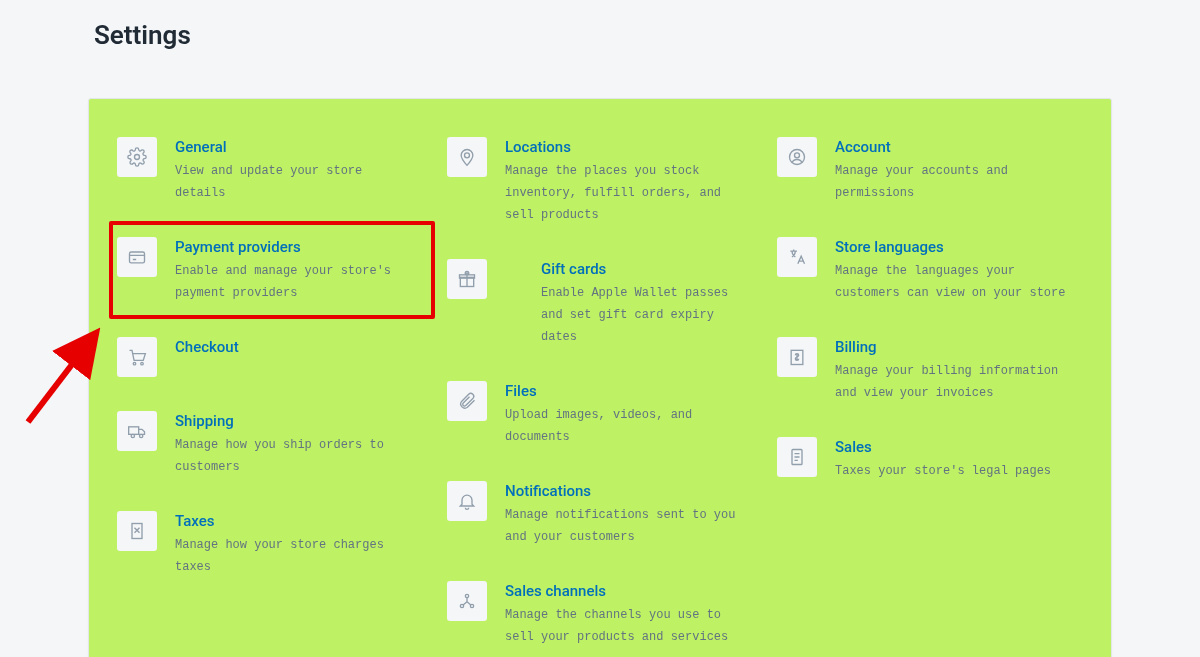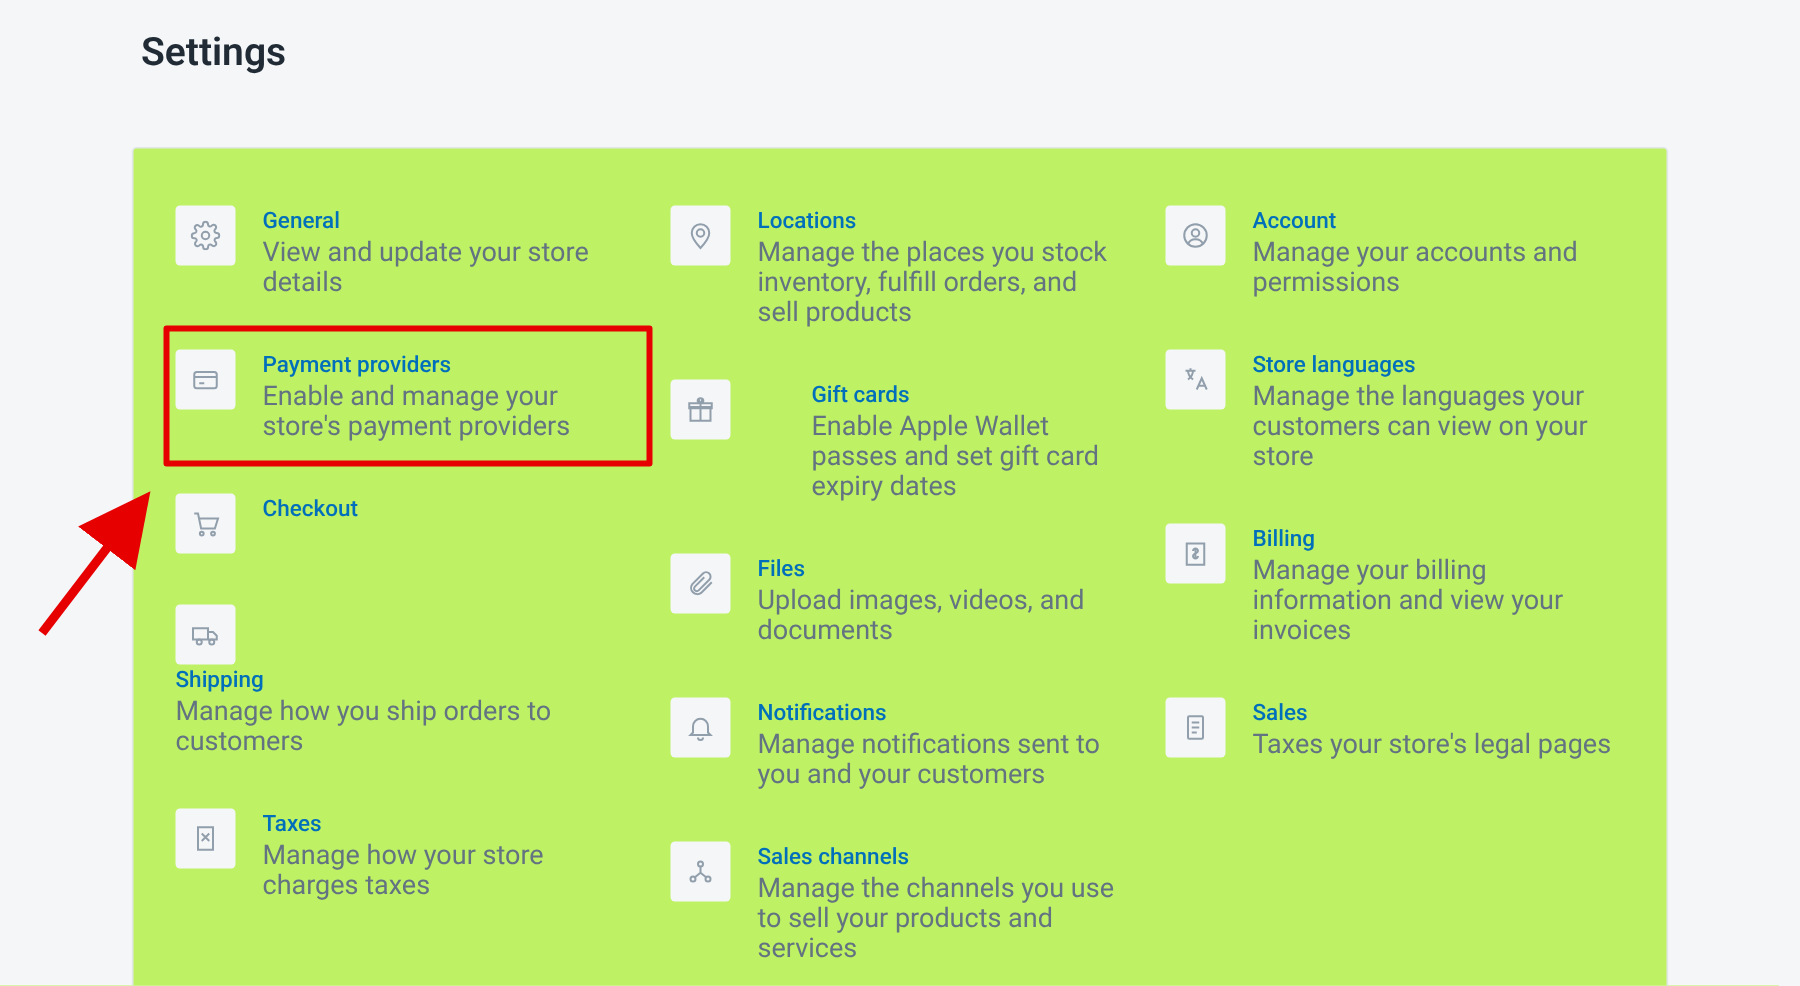--- a/index.html
+++ b/index.html
@@ -57,22 +57,23 @@
   .title-link {
     color: #006fbb;
     font-size: 15px;
     font-weight: 500;
     line-height: 20px;
     display: block;
     margin-bottom: 2px;
   }
   .desc {
     color: #637381;
-    font-size: 18px;
+    font-size: 12px;
     line-height: 20px;
+    font-family: Liberation Mono, monospace;
   }
   .highlight-box {
     border: 4px solid #e60000;
     border-radius: 2px;
     padding: 8px 8px 8px 4px;
     margin: -12px -12px -12px -8px;
   }
   .arrow-annot {
     position: absolute;
     left: 18px;
@@ -124,21 +125,21 @@
                 <circle cx="9" cy="20" r="1.5"></circle>
                 <circle cx="18" cy="20" r="1.5"></circle>
                 <path d="M3 4h3l2.5 12h11L22 8H7"></path>
               </svg>
           </span>
           <span class="text-col">
             <span class="title-link">Checkout</span>
           </span>
         </a>
 
-        <a class="setting-item" style="margin-bottom:26px;flex-direction:column;">
+        <a class="setting-item" style="margin-bottom:26px;">
           <span class="icon-box">
             <svg viewBox="0 0 24 24">
                 <rect x="2" y="7" width="12" height="9"></rect>
                 <path d="M14 10h4l3 3v3h-7"></path>
                 <circle cx="7" cy="18" r="2"></circle>
                 <circle cx="17" cy="18" r="2"></circle>
               </svg>
           </span>
           <span class="text-col">
             <span class="title-link">Shipping</span>

